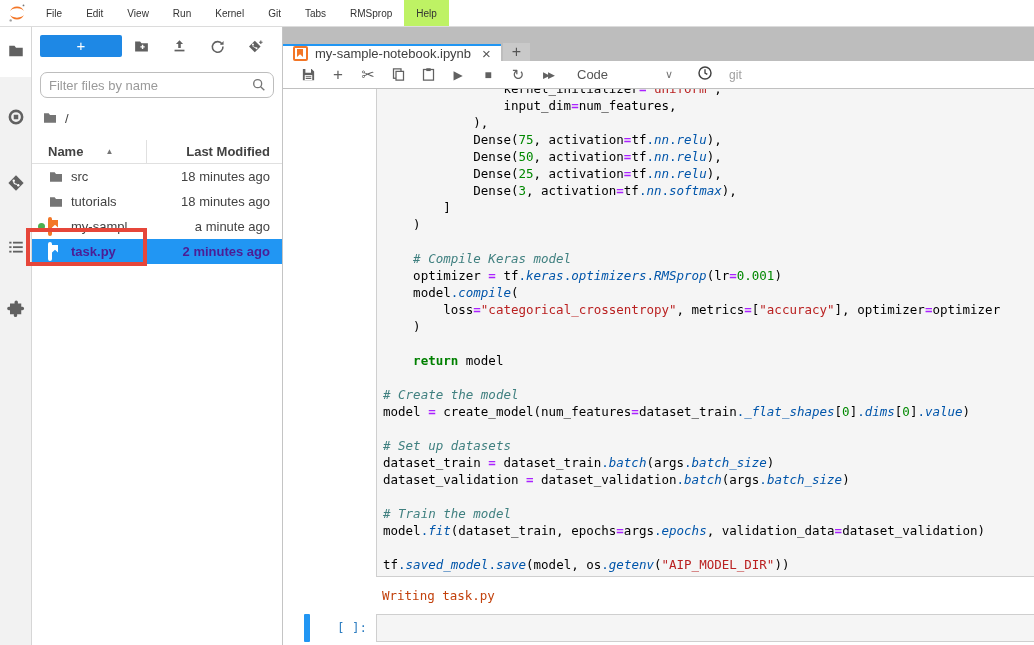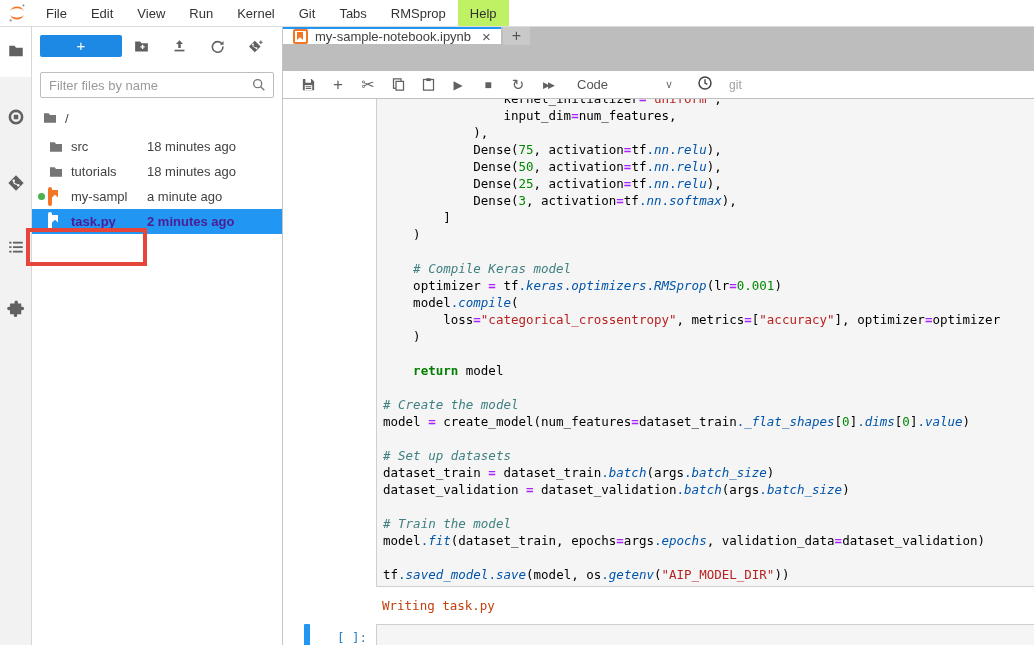--- a/index.html
+++ b/index.html
@@ -2,72 +2,72 @@
 <html style="--c-accent: #2196f3; --c-selection: #2196f3; --c-annotation: #e6463a; --c-keyword: #008000; --c-string: #BA2121; --c-comment: #408080; --c-number: #008800; --c-number_green: #008800; --c-operator: #AA22FF; --c-property: #0055aa; --c-notebook_orange: #f37626; --c-running_green: #4caf50;"><head>
 <meta charset="utf-8">
 <style>
   * { margin:0; padding:0; box-sizing:border-box; }
   html,body { width:1034px; height:645px; overflow:hidden; background:#fff;
     font-family:"Liberation Sans", sans-serif; }
   
   .menubar { height:27px; background:#fff; border-bottom:1px solid #dcdcdc;
     display:flex; align-items:center; }
   .logo { width:34px; display:flex; justify-content:center; align-items:center; }
-  .menu-item { font-size:13px; color:#333; padding:0 12px; height:26px;
+  .menu-item { font-size:10px; color:#333; padding:0 12px; height:26px;
     display:flex; align-items:center; cursor:default; }
   .menu-item.active { background:#bef264; }
   
   .app { display:flex; height:618px; }
   .iconstrip { width:32px; background:#f2f2f2; border-right:1px solid #d6d6d6; position:relative; }
   .strip-active { position:absolute; left:0; top:0; width:31px; height:50px; background:#fff; }
   .strip-icon { position:relative; width:32px; height:40px; display:flex;
     align-items:center; justify-content:center; }
   .strip-icon svg { width:18px; height:18px; }
   .si-files { margin-top:4px; } .si-running { margin-top:26px; }
   .si-git { margin-top:26px; } .si-toc { margin-top:24px; } .si-ext { margin-top:22px; }
   
   .filepanel { width:251px; background:#fff; border-right:1px solid #c4c4c4;
     display:flex; flex-direction:column; }
   .fb-toolbar { display:flex; align-items:center; padding:7px 8px 6px 8px; gap:0; }
   .fb-new { width:82px; height:22px; background:#1e88e5; color:#fff; border:none;
     border-radius:2px; font-size:15px; line-height:20px; cursor:pointer; }
   .fb-tb-icon { flex:1; display:flex; justify-content:center; align-items:center; height:24px; }
   .fb-tb-icon svg { width:17px; height:17px; }
   .fb-search { margin:8px 8px 0 8px; position:relative; }
-  .fb-search input { width:100%; height:26px; border:1px solid #bdbdbd; border-radius:2px;
+  .fb-search input { width:100%; height:26px; border:1px solid #bdbdbd; border-radius:7px;
     font-size:13px; color:#333; padding:0 26px 0 8px; outline:none;
     font-family:"Liberation Sans", sans-serif; }
   .fb-search input::placeholder { color:#9a9a9a; }
   .fb-search .mag { position:absolute; right:7px; top:5px; }
   .fb-crumb { display:flex; align-items:center; gap:7px; padding:12px 10px 8px 10px;
     font-size:13px; color:#424242; }
   .fb-head { display:flex; border-bottom:1px solid #e0e0e0; font-size:13px;
     font-weight:bold; color:#424242; height:24px; align-items:center; margin-top:6px; }
   .fb-head .col-name { width:115px; padding-left:16px; display:flex; align-items:center; gap:22px;
     border-right:1px solid #e0e0e0; height:100%; }
   .fb-head .sort { font-size:8px; color:#757575; }
   .fb-head .col-mod { flex:1; text-align:right; padding-right:12px; }
   .fb-row { display:flex; align-items:center; height:25px; font-size:13px; color:#424242; cursor:pointer; }
   .fb-row .r-icon { width:16px; height:16px; margin-left:16px; margin-right:7px; flex:none;
     position:relative; }
   .fb-row .r-name { width:76px; overflow:hidden; white-space:nowrap; }
-  .fb-row .r-mod { flex:1; padding-right:12px; font-size:13px; }
+  .fb-row .r-mod { flex:1; text-align:right; padding-right:12px; font-size:13px; }
   .fb-row.selected { background:#2196f3; color:#4c1d95; font-weight:bold; }
   .run-dot { position:absolute; left:6px; top:221px; width:7px; height:7px;
     border-radius:50%; background:#4caf50; }
   .dot-anchor { position:relative; }
   .nb-icon { width:15px; height:15px; border:2px solid #f37626; border-radius:2px;
     background:#fff; position:relative; }
   .nb-icon .bm { position:absolute; left:2px; top:1px; width:6px; height:8px; background:#f37626;
     clip-path:polygon(0 0,100% 0,100% 100%,50% 65%,0 100%); }
   .nb-icon.white { border-color:#fff; background:transparent; }
   .nb-icon.white .bm { background:#fff; }
   
   .main { flex:1; display:flex; flex-direction:column; background:#fff; min-width:0; }
-  .tabbar { height:44px; background:#bdbdbd; display:flex; align-items:flex-start; }
+  .tabbar { height:34px; background:#bdbdbd; display:flex; align-items:flex-end; }
   .tab { width:218px; background:#fff; border-top:2px solid #2196f3; display:flex;
     align-items:center; padding:0 8px 0 10px; gap:7px; cursor:pointer; }
   .tab-title { font-size:13px; color:#404040; white-space:nowrap; overflow:hidden;
     width:160px; }
   .tab-close { color:#555; font-size:15px; line-height:1; cursor:pointer; }
   .newtab { width:27px; margin-left:2px; background:#c9c9c9; color:#555; font-size:16px;
     display:flex; align-items:center; justify-content:center; cursor:pointer; }
   .nbtoolbar { height:28px; background:#fff; border-bottom:1px solid #c0c0c0;
     display:flex; align-items:center; padding-left:10px; }
   .tb-btn { width:30px; height:24px; display:flex; align-items:center; justify-content:center;
@@ -215,20 +215,27 @@
       </span>
     </div>
 
     <div class="fb-crumb">
       <svg width="16" height="16" viewBox="0 0 24 24">
           <path fill="#757575" d="M3 5h7l2 2.5h9V19H3z"></path>
         </svg>
       <span>/</span>
     </div>
 
+    <div class="fb-head">
+      <div class="col-name">
+        <span>Name</span>
+        <span class="sort">▲</span>
+      </div>
+      <div class="col-mod">Last Modified</div>
+    </div>
 
     <div class="dot-anchor">
       <div class="fb-row">
         <span class="r-icon">
           <svg width="16" height="16" viewBox="0 0 24 24">
               <path fill="#757575" d="M3 5h7l2 2.5h9V19H3z"></path>
             </svg>
         </span>
         <span class="r-name">src</span>
         <span class="r-mod">18 minutes ago</span>

